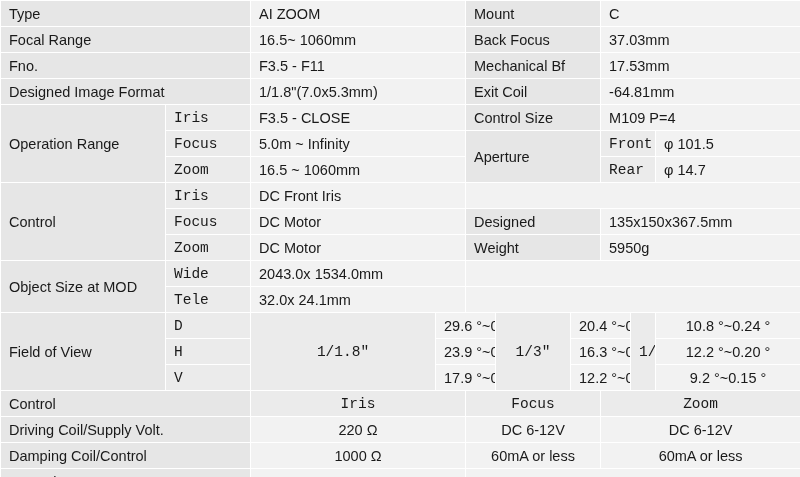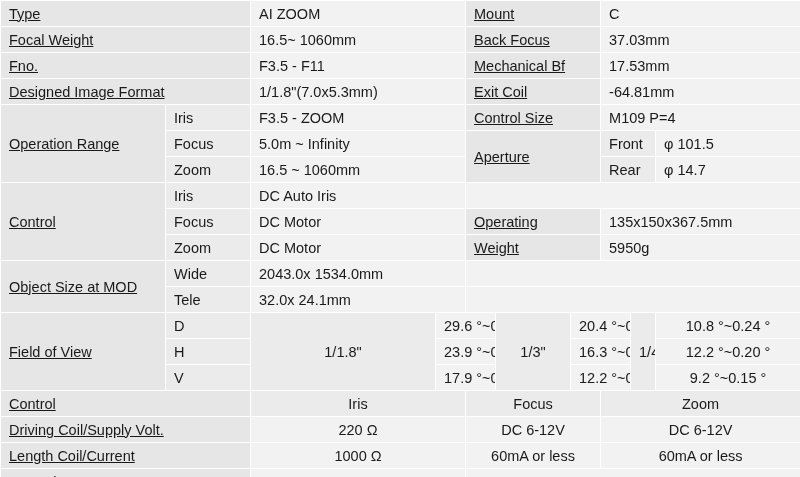--- a/index.html
+++ b/index.html
@@ -23,27 +23,27 @@
     border: 1px solid #ffffff;
     font-size: 14.5px;
     padding: 0 8px;
     height: 25px;
     vertical-align: middle;
     white-space: nowrap;
     overflow: hidden;
   }
   .lbl {
     background: #e6e6e6;
-    text-decoration: underline;
   }
   .val {
     background: #f2f2f2;
   }
   .sub {
     background: #ebebeb;
+    font-family: Liberation Mono, monospace;
   }
   .blank {
     background: #f2f2f2;
   }
   .center { text-align: center; }
   .pad-l { padding-left: 10px; }
   .pad-l2 { padding-left: 18px; }
 </style>
 </head>
 <body>
@@ -64,21 +64,21 @@
 
   <tbody>
       <tr>
     <td class="lbl" colspan="2">Type</td>
     <td class="val" colspan="2">AI ZOOM</td>
     <td class="lbl" colspan="3">Mount</td>
     <td class="val" colspan="3">C</td>
   </tr>
 
   <tr>
-    <td class="lbl" colspan="2">Focal Weight</td>
+    <td class="lbl" colspan="2">Focal Range</td>
     <td class="val" colspan="2">16.5~ 1060mm</td>
     <td class="lbl" colspan="3">Back Focus</td>
     <td class="val" colspan="3">37.03mm</td>
   </tr>
 
   <tr>
     <td class="lbl" colspan="2">Fno.</td>
     <td class="val" colspan="2">F3.5 - F11</td>
     <td class="lbl" colspan="3">Mechanical Bf</td>
     <td class="val" colspan="3">17.53mm</td>
@@ -87,21 +87,21 @@
   <tr>
     <td class="lbl" colspan="2">Designed Image Format</td>
     <td class="val" colspan="2">1/1.8"(7.0x5.3mm)</td>
     <td class="lbl" colspan="3">Exit Coil</td>
     <td class="val" colspan="3">-64.81mm</td>
   </tr>
 
   <tr>
     <td class="lbl" rowspan="3">Operation Range</td>
     <td class="sub pad-l">Iris</td>
-    <td class="val" colspan="2">F3.5 - ZOOM</td>
+    <td class="val" colspan="2">F3.5 - CLOSE</td>
     <td class="lbl" colspan="3">Control Size</td>
     <td class="val" colspan="3">M109 P=4</td>
   </tr>
 
   <tr>
     <td class="sub pad-l">Focus</td>
     <td class="val" colspan="2">5.0m ~ Infinity</td>
     <td class="lbl" colspan="3" rowspan="2">Aperture</td>
     <td class="sub" colspan="2">Front</td>
     <td class="val">φ 101.5</td>
@@ -110,28 +110,28 @@
   <tr>
     <td class="sub pad-l">Zoom</td>
     <td class="val" colspan="2">16.5 ~ 1060mm</td>
     <td class="sub" colspan="2">Rear</td>
     <td class="val">φ 14.7</td>
   </tr>
 
   <tr>
     <td class="lbl" rowspan="3">Control</td>
     <td class="sub pad-l">Iris</td>
-    <td class="val" colspan="2">DC Auto Iris</td>
+    <td class="val" colspan="2">DC Front Iris</td>
     <td class="blank" colspan="6"></td>
   </tr>
 
   <tr>
     <td class="sub pad-l">Focus</td>
     <td class="val" colspan="2">DC Motor</td>
-    <td class="lbl" colspan="3">Operating</td>
+    <td class="lbl" colspan="3">Designed</td>
     <td class="val" colspan="3">135x150x367.5mm</td>
   </tr>
 
   <tr>
     <td class="sub pad-l">Zoom</td>
     <td class="val" colspan="2">DC Motor</td>
     <td class="lbl" colspan="3">Weight</td>
     <td class="val" colspan="3">5950g</td>
   </tr>
 
@@ -181,21 +181,21 @@
   </tr>
 
   <tr>
     <td class="lbl pad-l2" colspan="2">Driving Coil/Supply Volt.</td>
     <td class="val center" colspan="2">220 Ω</td>
     <td class="val center" colspan="3">DC 6-12V</td>
     <td class="val center" colspan="3">DC 6-12V</td>
   </tr>
 
   <tr>
-    <td class="lbl pad-l2" colspan="2">Length Coil/Current</td>
+    <td class="lbl pad-l2" colspan="2">Damping Coil/Control</td>
     <td class="val center" colspan="2">1000 Ω</td>
     <td class="val center" colspan="3">60mA or less</td>
     <td class="val center" colspan="3">60mA or less</td>
   </tr>
 
   <tr>
     <td class="lbl pad-l2" colspan="2">Operating Temperature</td>
     <td class="val center" colspan="2">-10 ~ +50 ° C</td>
     <td class="blank" colspan="6"></td>
   </tr>

